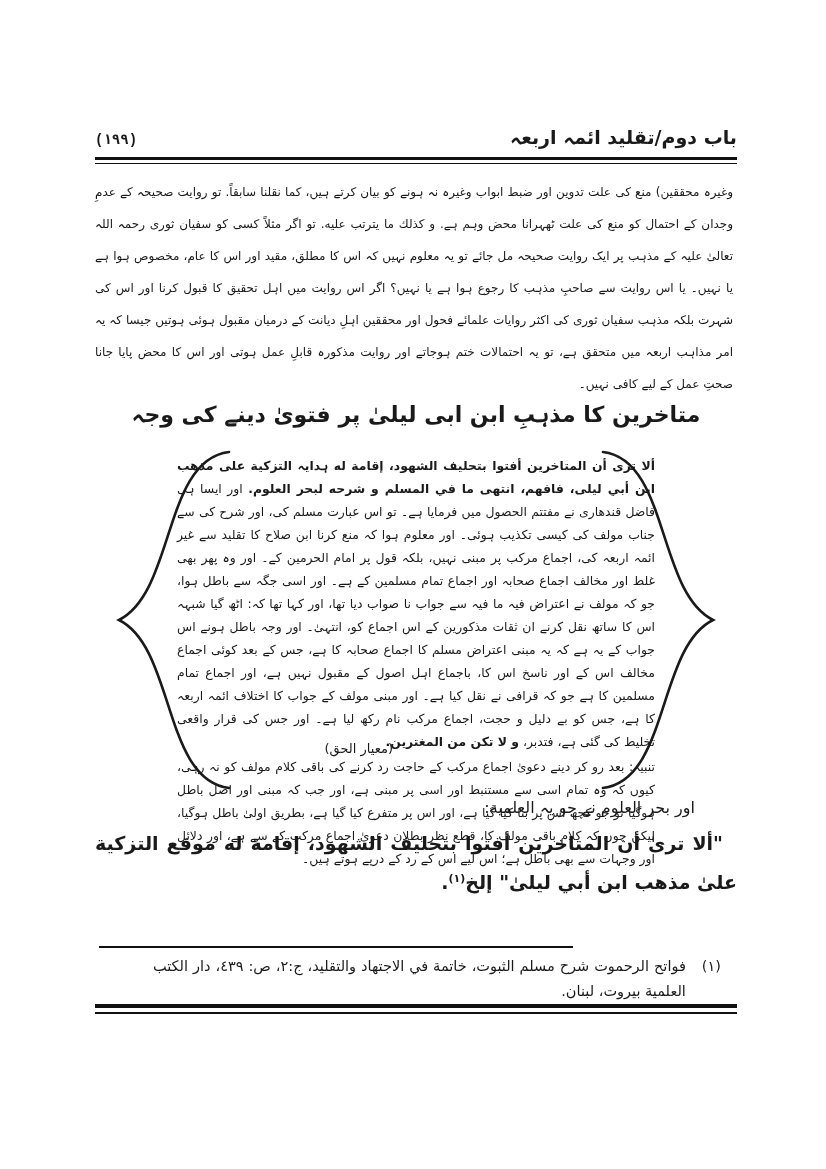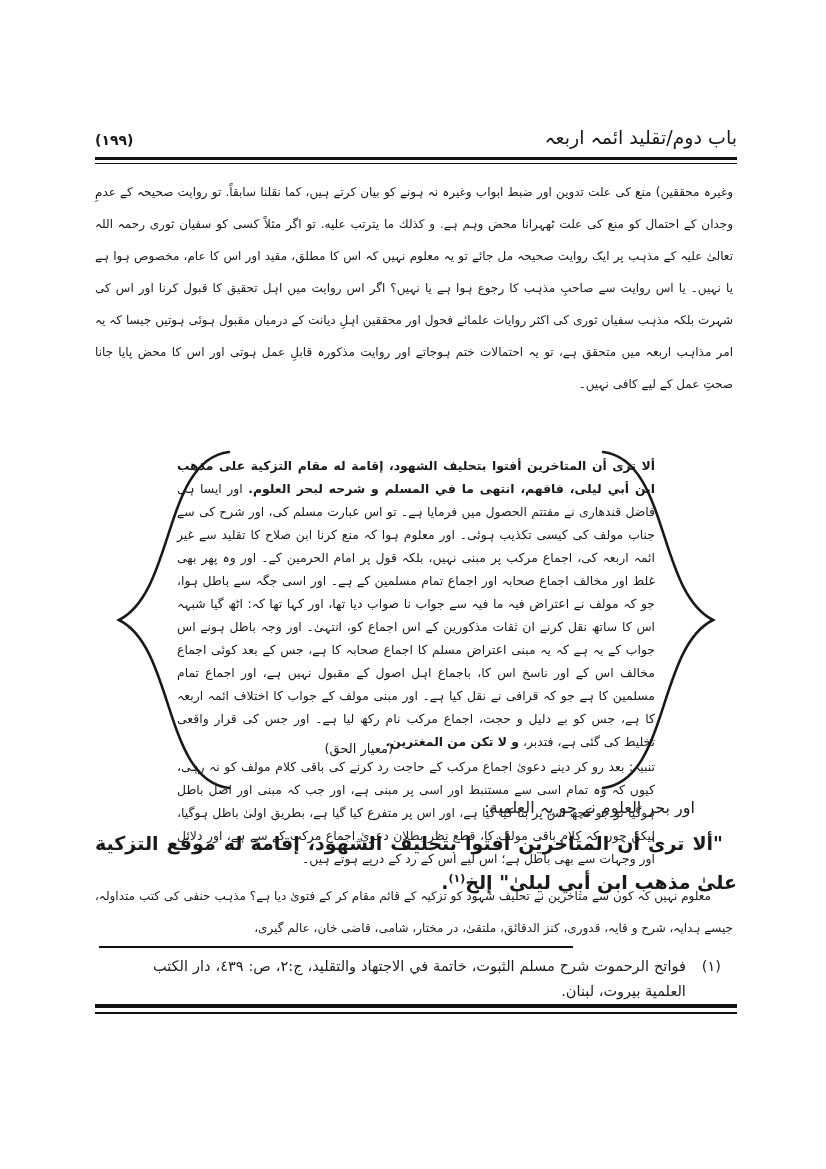--- a/index.html
+++ b/index.html
@@ -15,24 +15,24 @@
   .content{
     position:absolute;top:0;bottom:0;left:95px;right:89px;
     direction:rtl;
   }
   
   .header-row{
     position:absolute;top:126px;left:0;right:0;
     display:flex;justify-content:space-between;align-items:flex-end;
   }
   .header-title{
-    font-size:19px;font-weight:normal;letter-spacing:-0.3px;
+    font-size:19px;font-weight:bold;letter-spacing:-0.3px;
   }
   .header-pageno{
-    font-size:14px;font-weight:bold;direction:ltr;
+    font-size:14px;font-weight:bold;direction:ltr;font-family:Liberation Mono, monospace;
   }
   .rule-thick{position:absolute;left:0;right:0;border-top:3px solid #111;}
   .rule-thin{position:absolute;left:0;right:0;border-top:1px solid #111;}
   .header-rule-thick{top:157px;}
   .header-rule-thin{top:163px;}
   
   .para{
     position:absolute;left:0;right:4px;
     text-align:justify;text-justify:inter-word;
     font-size:12px;line-height:32px;
@@ -97,46 +97,46 @@
 
     <div class="header-row">
       <div class="header-title">باب دوم/تقلید ائمہ اربعہ</div>
       <div class="header-pageno">(۱۹۹)</div>
     </div>
     <div class="rule-thick header-rule-thick"></div>
     <div class="rule-thin header-rule-thin"></div>
 
     <div class="para para-1">وغیرہ محققین) منع کی علت تدوین اور ضبط ابواب وغیرہ نہ ہونے کو بیان کرتے ہیں، كما نقلنا سابقاً. تو روایت صحیحہ کے عدمِ وجدان کے احتمال کو منع کی علت ٹھہرانا محض وہم ہے. و كذلك ما يترتب عليه. تو اگر مثلاً کسی کو سفیان ثوری رحمہ اللہ تعالیٰ علیہ کے مذہب پر ایک روایت صحیحہ مل جائے تو یہ معلوم نہیں کہ اس کا مطلق، مقید اور اس کا عام، مخصوص ہوا ہے یا نہیں۔ یا اس روایت سے صاحبِ مذہب کا رجوع ہوا ہے یا نہیں؟ اگر اس روایت میں اہل تحقیق کا قبول کرنا اور اس کی شہرت بلکہ مذہب سفیان ثوری کی اکثر روایات علمائے فحول اور محققین اہلِ دیانت کے درمیان مقبول ہوئی ہوتیں جیسا کہ یہ امر مذاہب اربعہ میں متحقق ہے، تو یہ احتمالات ختم ہوجاتے اور روایت مذکورہ قابلِ عمل ہوتی اور اس کا محض پایا جانا صحتِ عمل کے لیے کافی نہیں۔</div>
 
+    <div class="section-heading">متاخرین کا مذہبِ ابن ابی لیلیٰ پر فتویٰ دینے کی وجہ</div>
 
     <div class="quote-block">
       <svg class="brace brace-right" viewBox="0 0 120 352">
         <path d="M4,8 C70,16 58,148 114,176 C58,204 70,336 4,344" fill="none" stroke="#1a1a1a" stroke-width="2.6" stroke-linecap="round"></path>
       </svg>
       <svg class="brace brace-left" viewBox="0 0 120 352">
         <path d="M116,8 C50,16 62,148 6,176 C62,204 50,336 116,344" fill="none" stroke="#1a1a1a" stroke-width="2.6" stroke-linecap="round"></path>
       </svg>
       <div class="quote-inner">
         <p style="margin:0;">
-          <span class="arabic-seg">ألا ترى أن المتاخرين أفتوا بتحليف الشهود، إقامة له مقام التزكية على مذهب ابن أبي ليلى، فافهم، انتهى ما في المسلم و شرحه لبحر العلوم.</span>
+          <span class="arabic-seg">ألا ترى أن المتاخرين أفتوا بتحليف الشهود، إقامة له ہدایہ التزكية على مذهب ابن أبي ليلى، فافهم، انتهى ما في المسلم و شرحه لبحر العلوم.</span>
           <span>اور ایسا ہی فاضل قندھاری نے مفتتم الحصول میں فرمایا ہے۔ تو اس عبارت مسلم کی، اور شرح کی سے جناب مولف کی کیسی تکذیب ہوئی۔ اور معلوم ہوا کہ منع کرنا ابن صلاح کا تقلید سے غیر ائمہ اربعہ کی، اجماع مرکب پر مبنی نہیں، بلکہ قول پر امام الحرمین کے۔ اور وہ پھر بھی غلط اور مخالف اجماع صحابہ اور اجماع تمام مسلمین کے ہے۔ اور اسی جگہ سے باطل ہوا، جو کہ مولف نے اعتراض فیہ ما فیہ سے جواب نا صواب دیا تھا، اور کہا تھا کہ: اٹھ گیا شبہہ اس کا ساتھ نقل کرنے ان ثقات مذکورین کے اس اجماع کو، انتہیٰ۔ اور وجہ باطل ہونے اس جواب کے یہ ہے کہ یہ مبنی اعتراض مسلم کا اجماع صحابہ کا ہے، جس کے بعد کوئی اجماع مخالف اس کے اور ناسخ اس کا، باجماع اہل اصول کے مقبول نہیں ہے، اور اجماع تمام مسلمین کا ہے جو کہ قرافی نے نقل کیا ہے۔ اور مبنی مولف کے جواب کا اختلاف ائمہ اربعہ کا ہے، جس کو بے دلیل و حجت، اجماع مرکب نام رکھ لیا ہے۔ اور جس کی قرار واقعی تخلیط کی گئی ہے، فتدبر،</span>
           <span class="arabic-seg">و لا تكن من المغترين.</span>
         </p>
         <p class="tanbih">تنبیہ: بعد رو کر دینے دعویٰ اجماع مرکب کے حاجت رد کرنے کی باقی کلام مولف کو نہ رہی، کیوں کہ وہ تمام اسی سے مستنبط اور اسی پر مبنی ہے، اور جب کہ مبنی اور اصل باطل ہوگیا تو جو کچھ اس پر بنا کیا گیا ہے، اور اس پر متفرع کیا گیا ہے، بطریق اولیٰ باطل ہوگیا، لیکن چوں کہ کلام باقی مولف کا، قطع نظر بطلان دعویٰ اجماع مرکب کے سے ہے، اور دلائل اور وجہات سے بھی باطل ہے؛ اس لیے اس کے رد کے درپے ہوتے ہیں۔</p>
       </div>
       <div class="attribution">(معیار الحق)</div>
     </div>
 
     <div class="intro-line">اور بحر العلوم نے جو یہ العلمية:</div>
 
     <div class="arabic-quote">
       <span>"ألا ترىٰ أن المتاخرين أفتوا بتحليف الشهود، إقامة له موقع التزكية علىٰ مذهب ابن أبي ليلىٰ" إلخ</span><sup>(١)</sup><span>.</span>
     </div>
 
-    <div class="para para-2">معلوم نہیں کہ کون سے متاخرین نے تحلیف شہود کو تزکیہ کے قائم مقام کر کے فتویٰ دیا ہے؟ مذہب حنفی کی کتب متداولہ، جیسے ہدایہ، شرح و قایہ، قدوری، کنز الدقائق، ملتقیٰ، در مختار، شامی، قاضی خان، عالم گیری،</div>
 
     <div class="footnote-rule"></div>
     <div class="footnote">
       <span class="footnote-marker">(١)</span>
       <span class="footnote-text">فواتح الرحموت شرح مسلم الثبوت، خاتمة في الاجتهاد والتقليد، ج:٢، ص: ٤٣٩، دار الكتب العلمية بيروت، لبنان.</span>
     </div>
 
     <div class="rule-thick bottom-rule-thick"></div>
     <div class="rule-thin bottom-rule-thin"></div>
 

